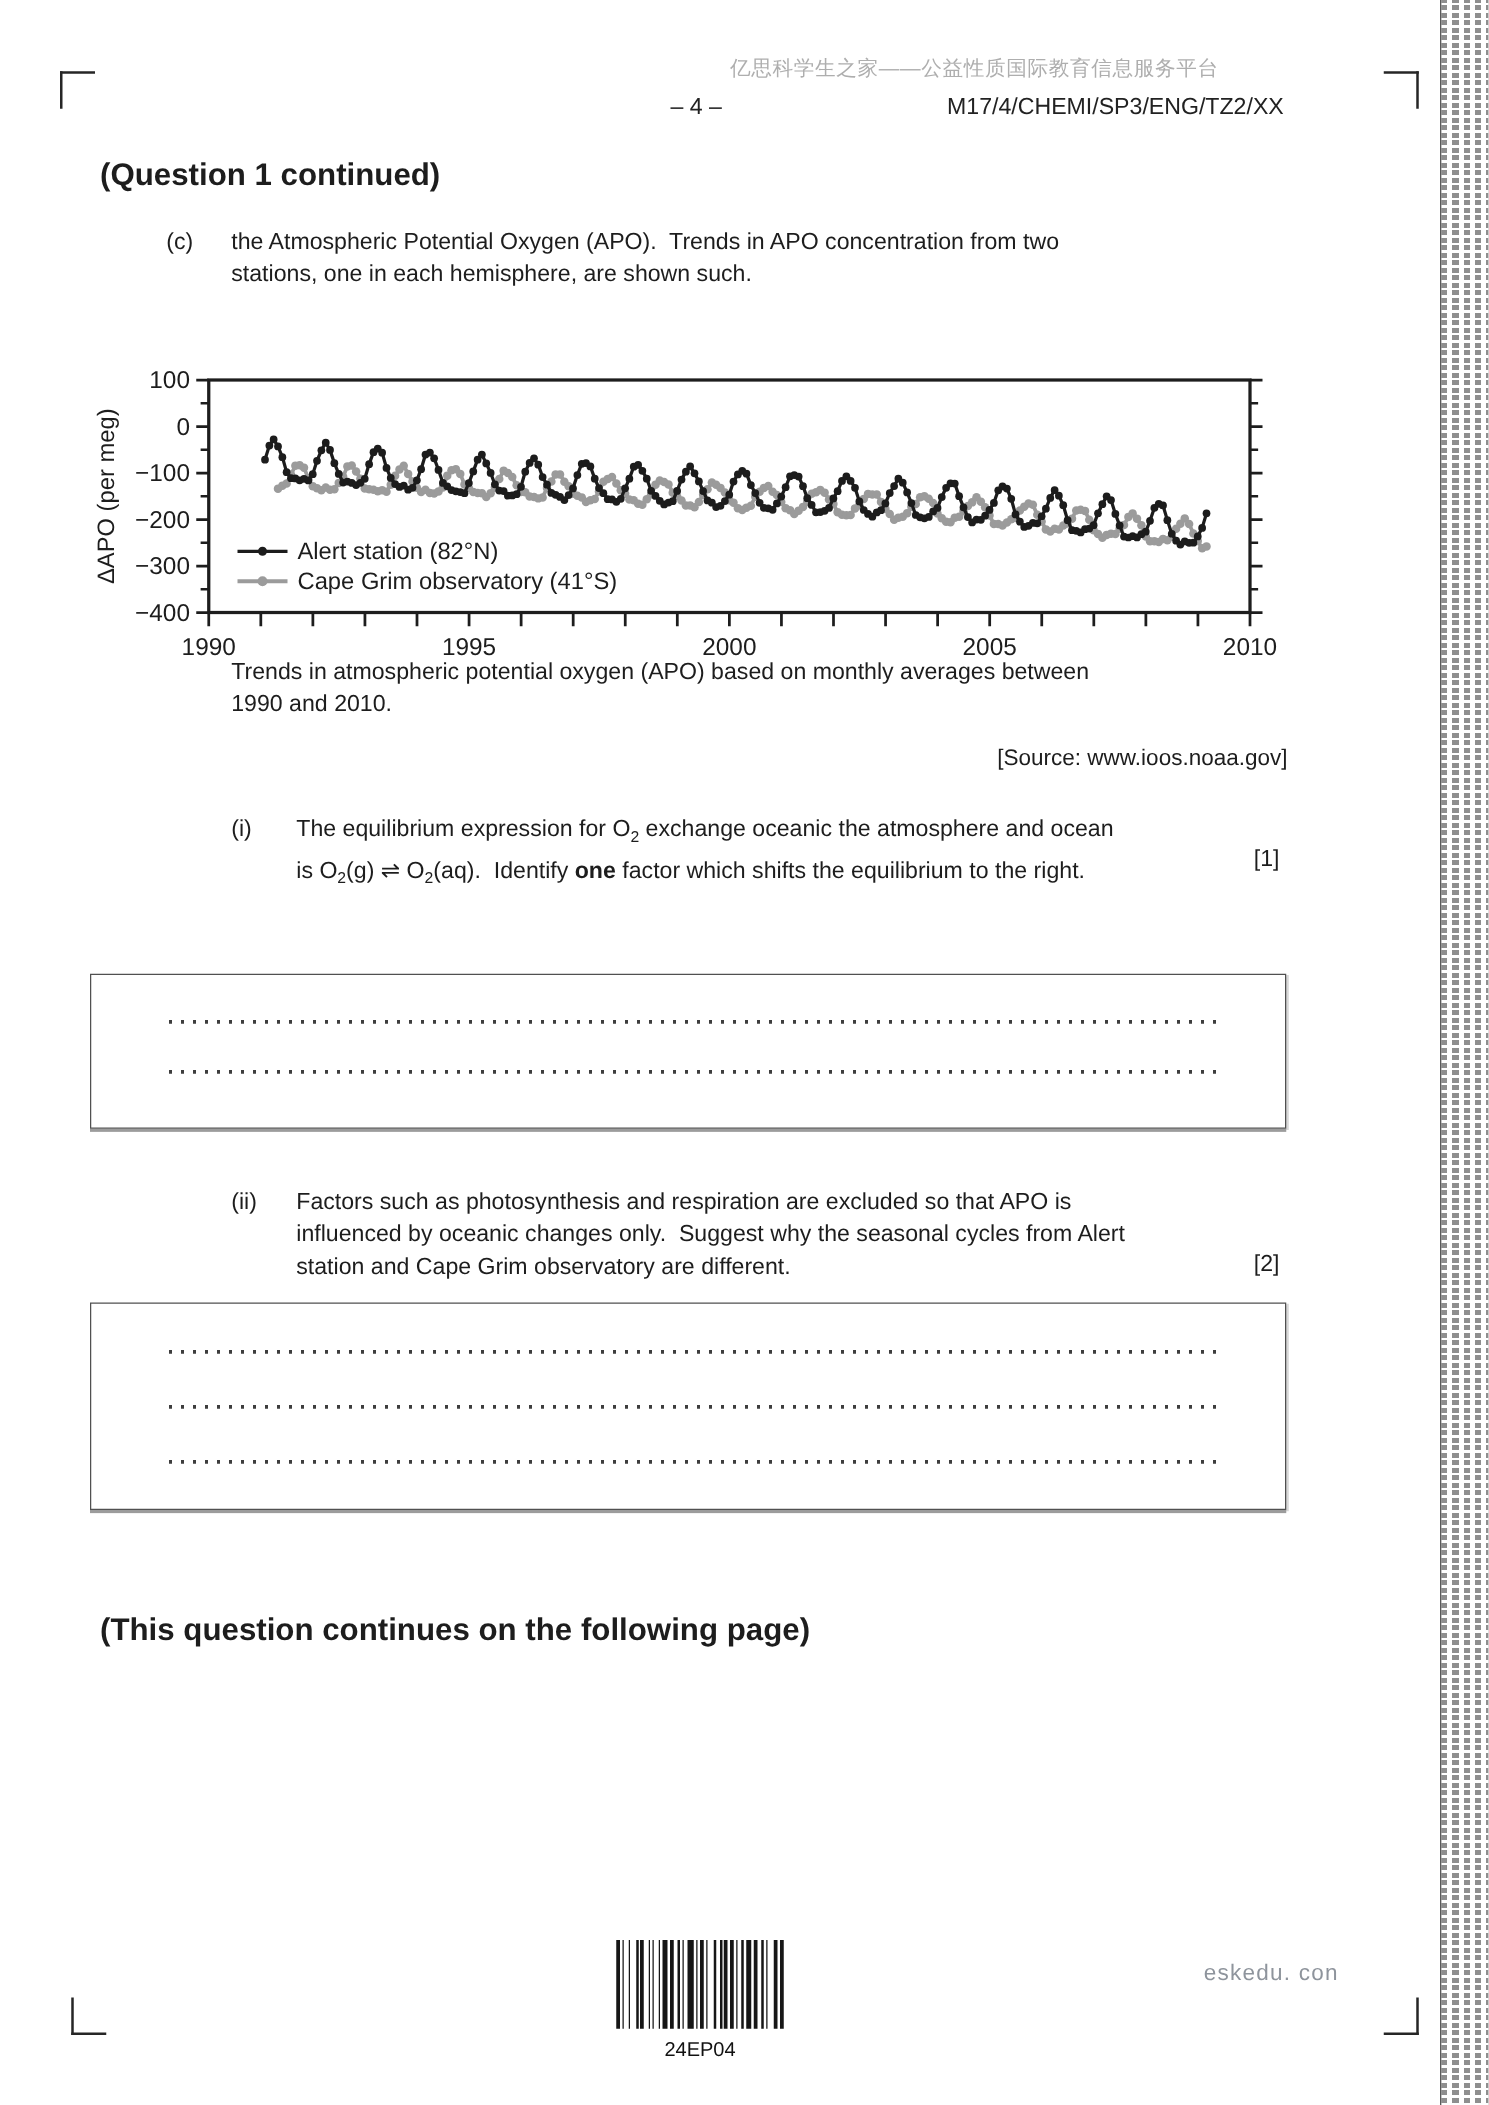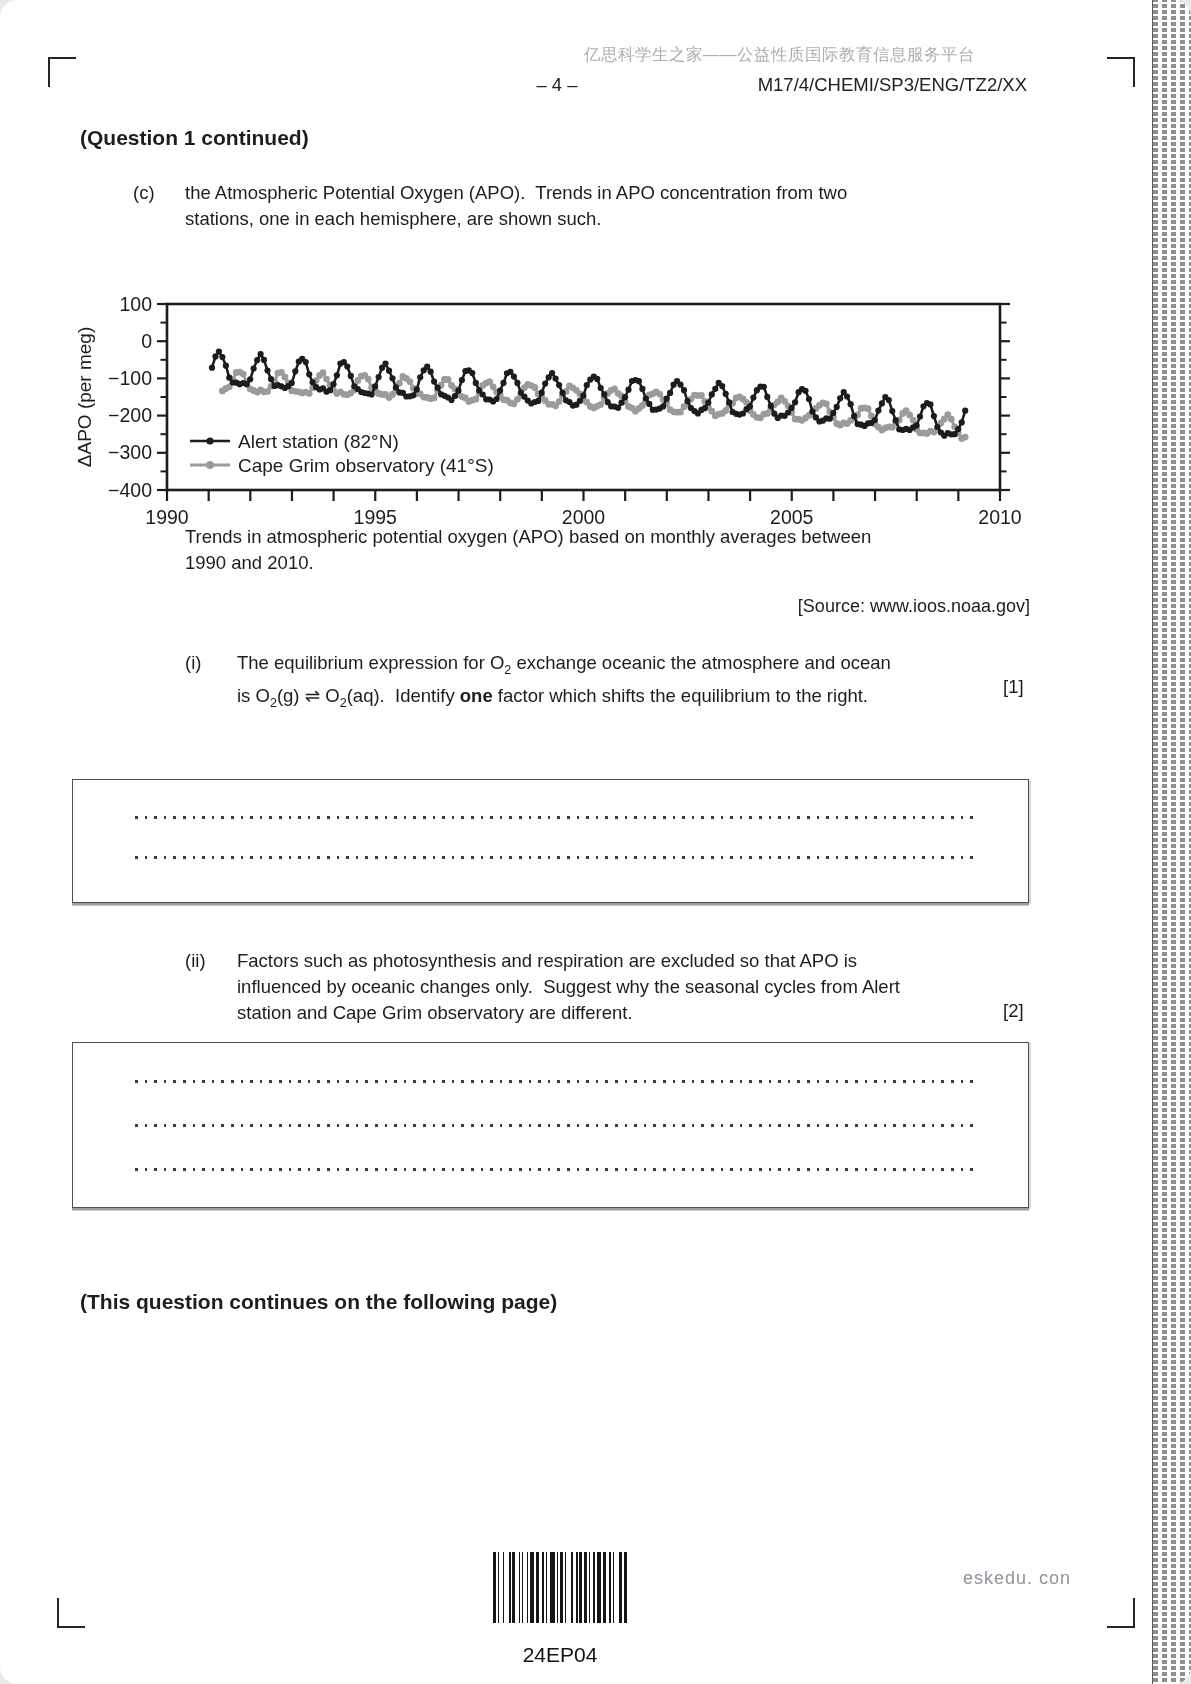--- a/index.html
+++ b/index.html
@@ -1,24 +1,24 @@
 <!DOCTYPE html>
 <html><head>
 <meta charset="utf-8">
 <style>
   html,body{margin:0;padding:0;background:#e9e9e9;}
   .page{position:relative;width:1191px;height:1684px;background:#ffffff;overflow:hidden;
-        font-family:"Liberation Sans",sans-serif;color:#1d1d1d;border-radius:17px;}
+        font-family:"Liberation Sans",sans-serif;color:#1d1d1d;}
   .abs{position:absolute;}
   .txt{white-space:pre-wrap;}
   .b{font-weight:bold;}
   .hdr-cn{font-size:16.5px;color:#aeaeae;letter-spacing:.5px;}
   .hdr-code{font-size:18.5px;color:#222;}
   .pagenum{font-size:18.5px;color:#222;transform:translateX(-50%);}
-  .heading{font-size:21px;font-weight:bold;}
+  .heading{font-size:25px;font-weight:bold;}
   .body19{font-size:18.5px;line-height:25.8px;}
   .small18{font-size:18px;}
   .marks{font-size:18.5px;}
   .ansbox{border:1.6px solid #505050;background:#fff;
           box-shadow:0 2.5px 0 #9c9c9c, 2px 1px 0 #d8d8d8;}
   .dotline{height:3px;
      background:repeating-linear-gradient(90deg,#3d3d3d 0 2.6px,transparent 2.6px 9.6px);}
   .corner{width:26px;height:28px;}
   .c-tl{border-left:2.5px solid #262626;border-top:2.5px solid #262626;}
   .c-tr{border-right:2.5px solid #262626;border-top:2.5px solid #262626;}
@@ -27,21 +27,21 @@
   .strip{right:0;top:0;width:38px;height:1684px;border-left:1.6px solid #5a5a5a;
      background-image:
        repeating-linear-gradient(0deg,#ffffff 0 2px,rgba(255,255,255,0) 2px 6px),
        repeating-linear-gradient(90deg,rgba(105,105,105,.75) 0 5px,#ffffff 5px 9px);}
   .watermark{font-size:18px;color:#8e949c;letter-spacing:1px;}
   svg text{font-family:"Liberation Sans",sans-serif;fill:#1d1d1d;}
   .barcode-wrap{display:flex;flex-direction:column;align-items:center;width:180px;}
   .bars{display:flex;align-items:stretch;height:71px;}
   .bars .bar{background:#161616;}
   .bars .gap{background:transparent;}
-  .bc-label{font-size:21px;margin-top:20px;color:#111;}
+  .bc-label{font-size:16px;margin-top:9px;color:#111;}
   sub{font-size:0.68em;}
 </style>
 </head>
 <body>
 
 <div class="page">
 
   <div class="abs corner c-tl" style="left:48px;top:57px;"></div>
   <div class="abs corner c-tr" style="left:1107px;top:57px;"></div>
   <div class="abs corner c-bl" style="left:57px;top:1598px;"></div>

